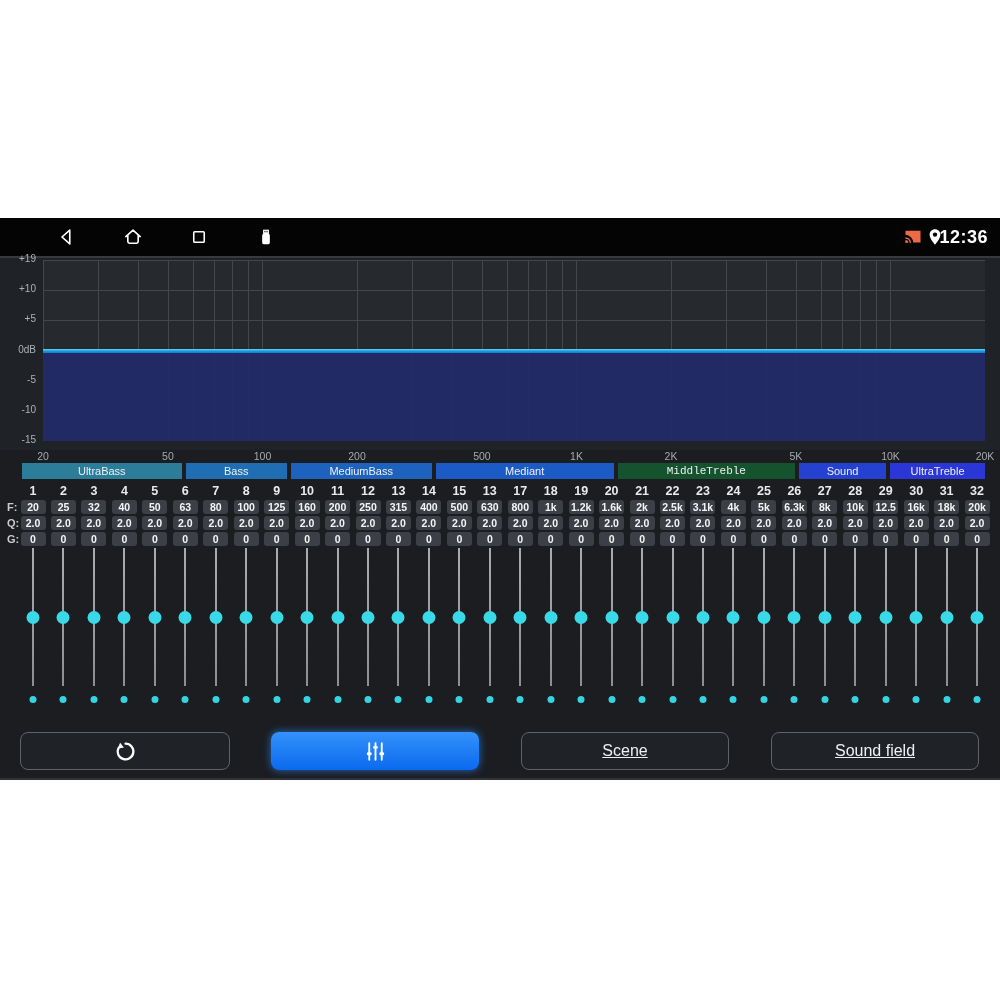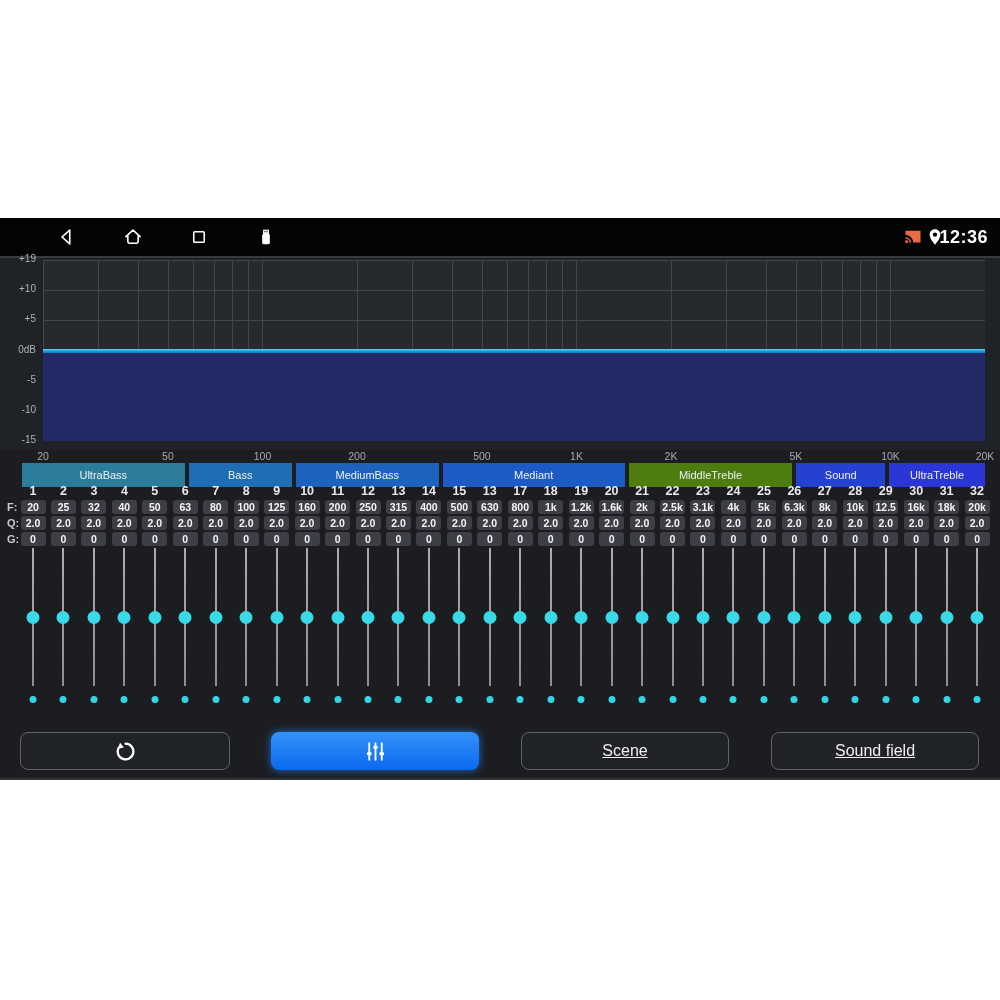--- a/index.html
+++ b/index.html
@@ -19,21 +19,21 @@
   .vgrid{position:absolute;top:0;bottom:0;width:1px;background:#43464b;}
   .hgrid{position:absolute;left:0;right:0;height:1px;background:#43464b;}
   .eqfill{position:absolute;left:0;right:0;bottom:0;background:rgba(34,42,105,0.93);}
   .eqline{position:absolute;left:0;right:0;height:4px;
     background:linear-gradient(180deg,#63d4fa,#179ade 55%,#0d80c5);}
   .y-axis{position:absolute;left:0;top:40px;width:38px;height:181px;}
   .y-lab{position:absolute;right:2px;transform:translateY(-50%);color:#aeb1b5;font-size:10px;}
   .x-axis{position:absolute;left:43px;top:232px;width:942px;height:14px;}
   .x-lab{position:absolute;transform:translateX(-50%);color:#a6a9ad;font-size:10.5px;white-space:nowrap;}
   
-  .band-row{position:absolute;left:22px;top:245px;width:963px;height:24px;display:flex;gap:4px;}
+  .band-row{position:absolute;left:22px;top:245px;width:963px;height:16px;display:flex;gap:4px;}
   .band{display:flex;align-items:center;justify-content:center;color:#eef0f2;font-size:11px;}
   
   .row-labels{position:absolute;left:7px;top:266px;width:22px;height:64px;}
   .row-label{position:absolute;left:0;height:14px;line-height:14px;color:#c9cbce;
     font-size:11px;font-weight:700;}
   .eq-columns{position:absolute;left:17.8px;top:266px;width:974.4px;display:flex;}
   .eq-col{flex:1;display:flex;flex-direction:column;align-items:center;}
   .ch-num{height:16px;line-height:15px;color:#e8eaec;font-size:12.5px;font-weight:600;}
   .chip{width:25px;height:14px;margin-top:2px;background:#3c4046;border-radius:3px;
     color:#f4f5f6;font-size:10.5px;font-weight:700;line-height:14px;text-align:center;}
@@ -168,21 +168,21 @@
         </div>
         <div class="band" style="flex-grow: 122; background: rgb(31, 109, 178);">
           <span>Bass</span>
         </div>
         <div class="band" style="flex-grow: 123; background: rgb(29, 99, 189);">
           <span>MediumBass</span>
         </div>
         <div class="band" style="flex-grow: 221; background: rgb(28, 90, 198);">
           <span>Mediant</span>
         </div>
-        <div class="band" style="flex-grow: 156; background: #4d7c0f;">
+        <div class="band" style="flex-grow: 156; background: #14532d; font-family: Liberation Mono, monospace;">
           <span>MiddleTreble</span>
         </div>
         <div class="band" style="flex-grow: 88; background: rgb(37, 65, 208);">
           <span>Sound</span>
         </div>
         <div class="band" style="flex-grow: 65; background: rgb(43, 54, 214);">
           <span>UltraTreble</span>
         </div>
       </div>
 

